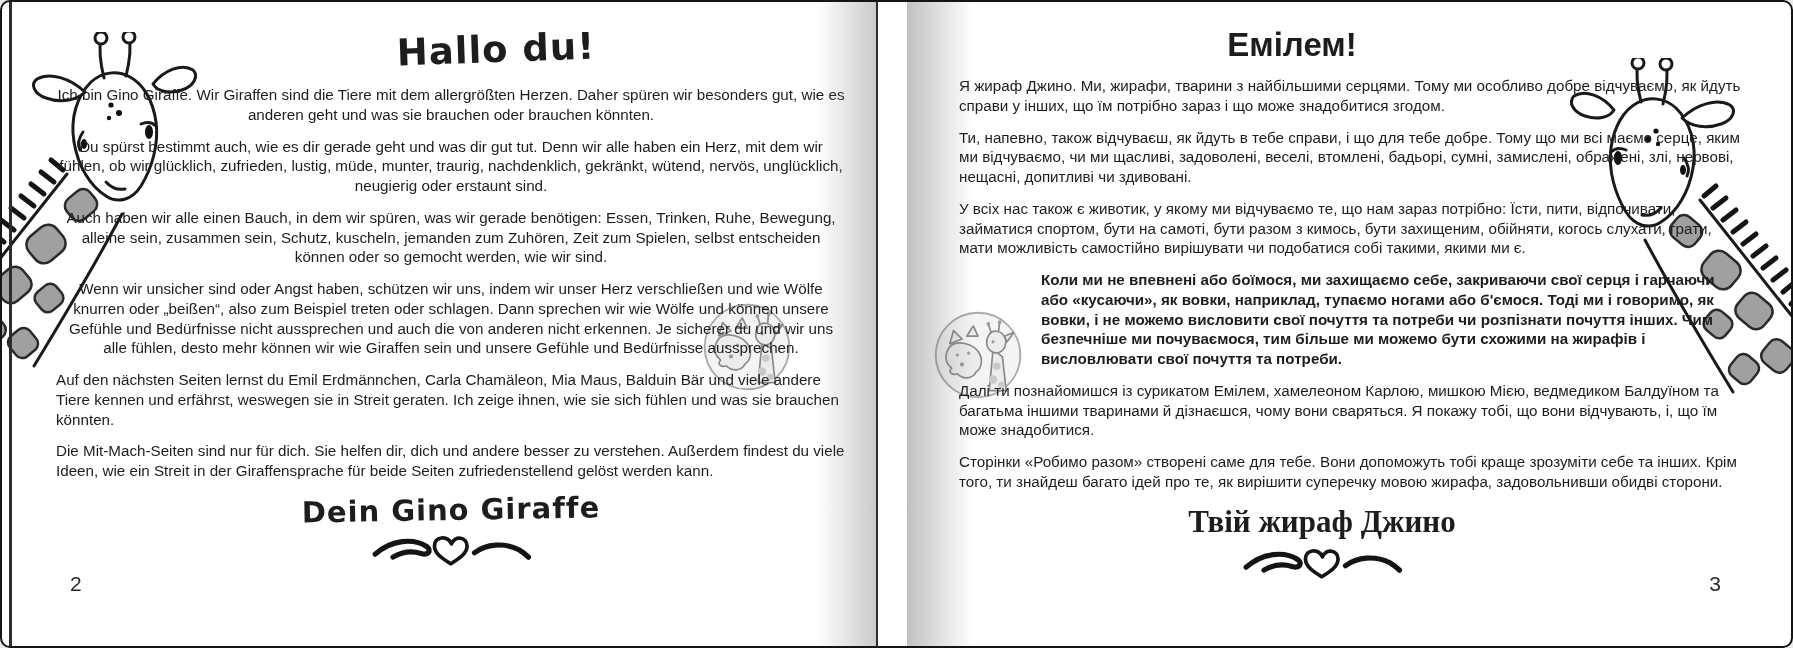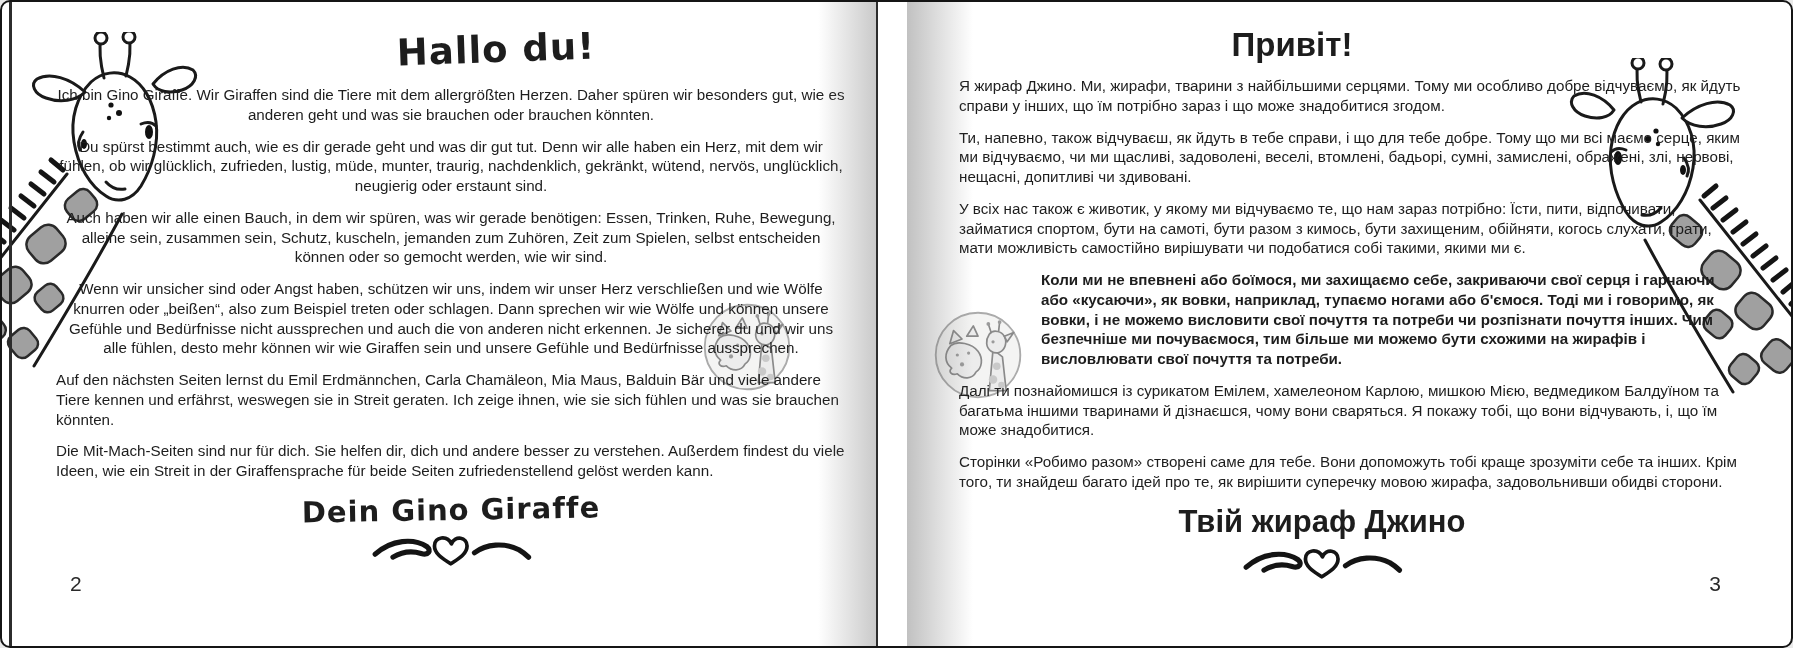--- a/index.html
+++ b/index.html
@@ -32,21 +32,21 @@
   .pl-p4, .pl-p5 { margin-left:-8px; text-align:left; }
   .pl-signature { font-family:"DejaVu Sans", sans-serif; font-weight:700; font-size:29px;
     text-align:center; margin:2px 0 2px 0; transform:rotate(-1deg); letter-spacing:1px; }
 
   
   .pr-heading { font-weight:700; font-size:33px; text-align:center; margin:0 120px 12px 0; }
   .pr-p0 { margin-right:150px; }
   .pr-p1 { margin-right:140px; }
   .pr-p2 { margin-right:34px; }
   .pr-p3 { padding-left:82px;font-weight:bold; }
-  .pr-signature { font-weight:700; font-size:31px; text-align:center; margin:0 60px 2px 0; }
+  .pr-signature { font-weight:700; font-size:31px; text-align:center; margin:0 60px 2px 0;font-family:Liberation Serif, serif; }
 
   .flourish { display:block; margin:0 auto; }
   .pl-flourish-wrap { margin-left:0; text-align:center; }
   .pr-flourish-wrap { margin-right:60px; text-align:center; }
 
   .page-number { position:absolute; bottom:48px; font-size:21px; color:#2a2a2a; }
   .page-number.left  { left:60px; }
   .page-number.right { right:66px; }
 
   .giraffe { position:absolute; z-index:1; pointer-events:none; }
@@ -188,21 +188,21 @@
           <use href="#giraffe-sketch"></use>
         </svg>
     </div>
     <div class="medallion medallion-right-page">
       <svg width="94" height="94" viewBox="0 0 100 100">
           <use href="#medallion-art"></use>
         </svg>
     </div>
 
     <div class="content">
-      <h1 class="pr-heading">Привіт!</h1>
+      <h1 class="pr-heading">Емілем!</h1>
       <p class="body-text pr-p0">Я жираф Джино. Ми, жирафи, тварини з найбільшими серцями. Тому ми особливо добре відчуваємо, як йдуть справи у інших, що їм потрібно зараз і що може знадобитися згодом.</p>
       <p class="body-text pr-p1">Ти, напевно, також відчуваєш, як йдуть в тебе справи, і що для тебе добре. Тому що ми всі маємо серце, яким ми відчуваємо, чи ми щасливі, задоволені, веселі, втомлені, бадьорі, сумні, замислені, ображені, злі, нервові, нещасні, допитливі чи здивовані.</p>
       <p class="body-text pr-p2">У всіх нас також є животик, у якому ми відчуваємо те, що нам зараз потрібно: Їсти, пити, відпочивати, займатися спортом, бути на самоті, бути разом з кимось, бути захищеним, обійняти, когось слухати, грати, мати можливість самостійно вирішувати чи подобатися собі такими, якими ми є.</p>
       <p class="body-text pr-p3">Коли ми не впевнені або боїмося, ми захищаємо себе, закриваючи свої серця і гарчаючи або «кусаючи», як вовки, наприклад, тупаємо ногами або б'ємося. Тоді ми і говоримо, як вовки, і не можемо висловити свої почуття та потреби чи розпізнати почуття інших. Чим безпечніше ми почуваємося, тим більше ми можемо бути схожими на жирафів і висловлювати свої почуття та потреби.</p>
       <p class="body-text pr-p4">Далі ти познайомишся із сурикатом Емілем, хамелеоном Карлою, мишкою Мією, ведмедиком Балдуїном та багатьма іншими тваринами й дізнаєшся, чому вони сваряться. Я покажу тобі, що вони відчувають, і, що їм може знадобитися.</p>
       <p class="body-text pr-p5">Сторінки «Робимо разом» створені саме для тебе. Вони допоможуть тобі краще зрозуміти себе та інших. Крім того, ти знайдеш багато ідей про те, як вирішити суперечку мовою жирафа, задовольнивши обидві сторони.</p>
       <div class="pr-signature">Твій жираф Джино</div>
       <div class="pr-flourish-wrap">
         <svg class="flourish" width="215" height="40" viewBox="0 0 230 54">
             <use href="#heart-flourish"></use>

